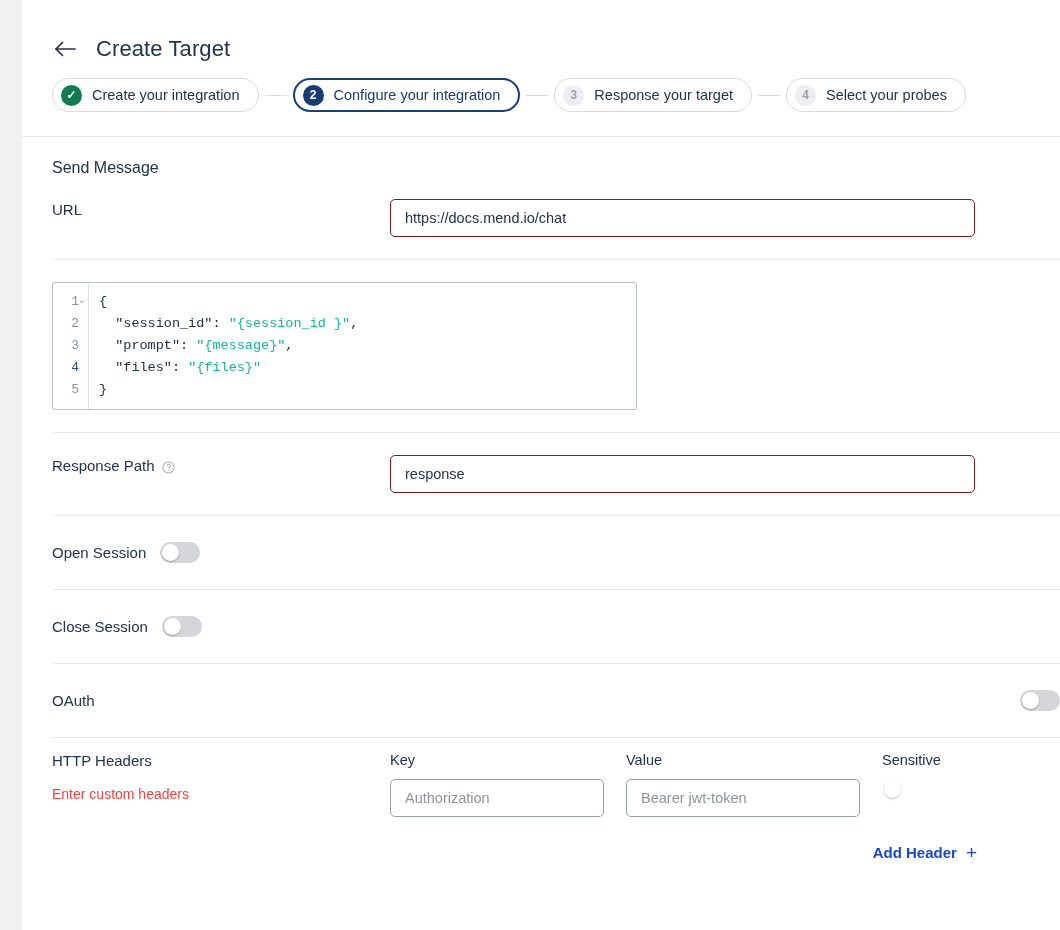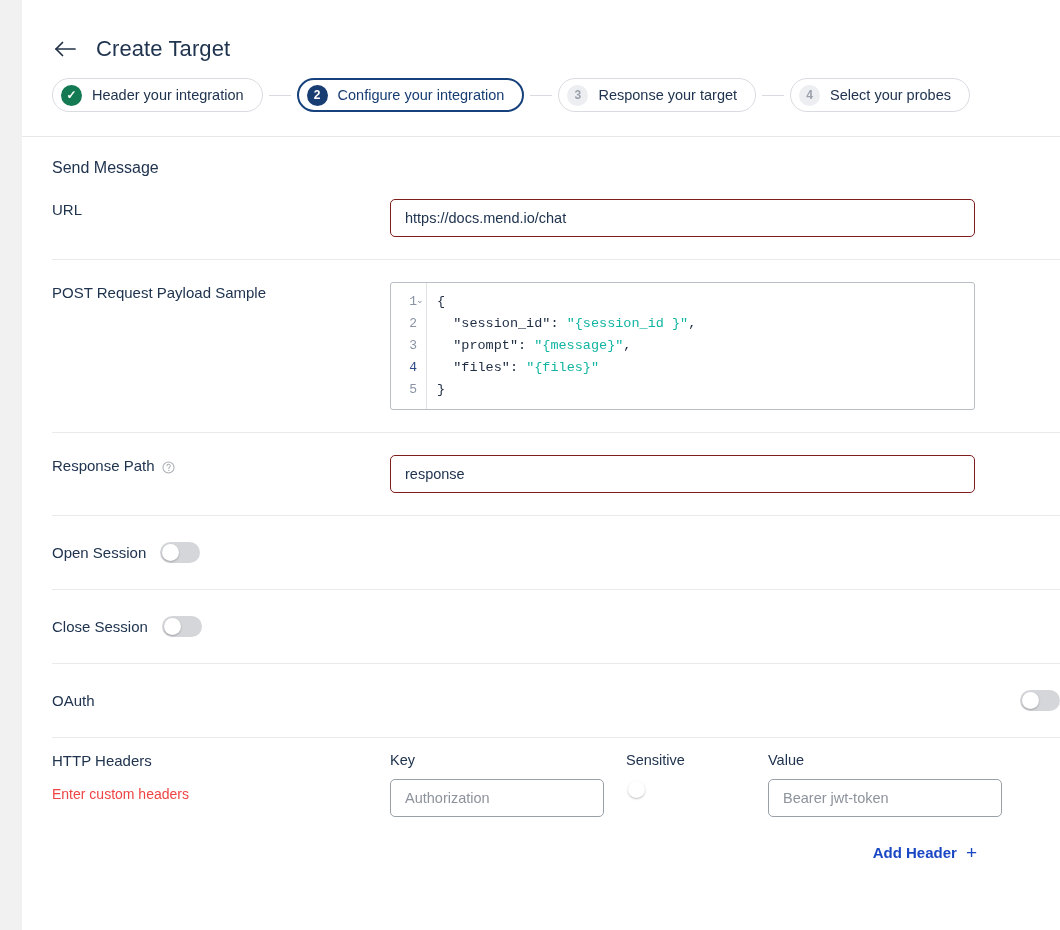--- a/index.html
+++ b/index.html
@@ -224,21 +224,21 @@
         <path d="M22 9 H3" stroke-linecap="round"></path>
         <path d="M9.5 2.5 L3 9 L9.5 15.5" stroke-linecap="round" stroke-linejoin="round"></path>
       </svg>
     </span>
     <span class="page-title">Create Target</span>
   </div>
 
   <div class="stepper">
     <div class="step">
       <span class="step-badge badge-done">✓</span>
-      <span class="step-label">Header your integration</span>
+      <span class="step-label">Create your integration</span>
     </div>
     <span class="step-sep"></span>
     <div class="step active">
       <span class="step-badge badge-active">2</span>
       <span class="step-label">Configure your integration</span>
     </div>
     <span class="step-sep"></span>
     <div class="step">
       <span class="step-badge badge-idle">3</span>
       <span class="step-label">Response your target</span>
@@ -256,21 +256,20 @@
 
   <div class="row" style="padding-top:22px;padding-bottom:22px;">
     <div class="label">URL</div>
     <div class="field">
       <input class="txt" type="text" value="https://docs.mend.io/chat" style="">
     </div>
   </div>
   <div class="row-divider"></div>
 
   <div class="row" style="padding-top:22px;padding-bottom:22px;">
-    <div class="label">POST Request Payload Sample</div>
     <div class="field">
       <div class="editor">
         <div class="gutter">
           <div class="gutter-line">1</div>
           <div class="gutter-line">2</div>
           <div class="gutter-line">3</div>
           <div class="gutter-line cur">4</div>
           <div class="gutter-line">5</div>
           <span class="fold-arrow">⌄</span>
         </div>
@@ -329,28 +328,28 @@
 
   <div class="headers-grid">
     <div class="hh-left">
       <div class="hh-title">HTTP Headers</div>
       <div class="hh-sub">Enter custom headers</div>
     </div>
     <div class="hh-col col-key">
       <div class="col-head">Key</div>
       <input class="hdr" type="text" placeholder="Authorization" style="">
     </div>
+    <div class="hh-col col-val">
+      <div class="col-head">Value</div>
+      <input class="hdr" type="text" placeholder="Bearer jwt-token" style="">
+    </div>
     <div class="hh-col col-sens">
       <div class="col-head">Sensitive</div>
       <span class="switch" style="margin-top:8px;"><span class="knob"></span></span>
     </div>
-    <div class="hh-col col-val">
-      <div class="col-head">Value</div>
-      <input class="hdr" type="text" placeholder="Bearer jwt-token" style="">
-    </div>
   </div>
 
   <div class="add-header">
     <span>Add Header</span>
     <span class="plus">+</span>
   </div>
 
 </div>
 </div>
 

